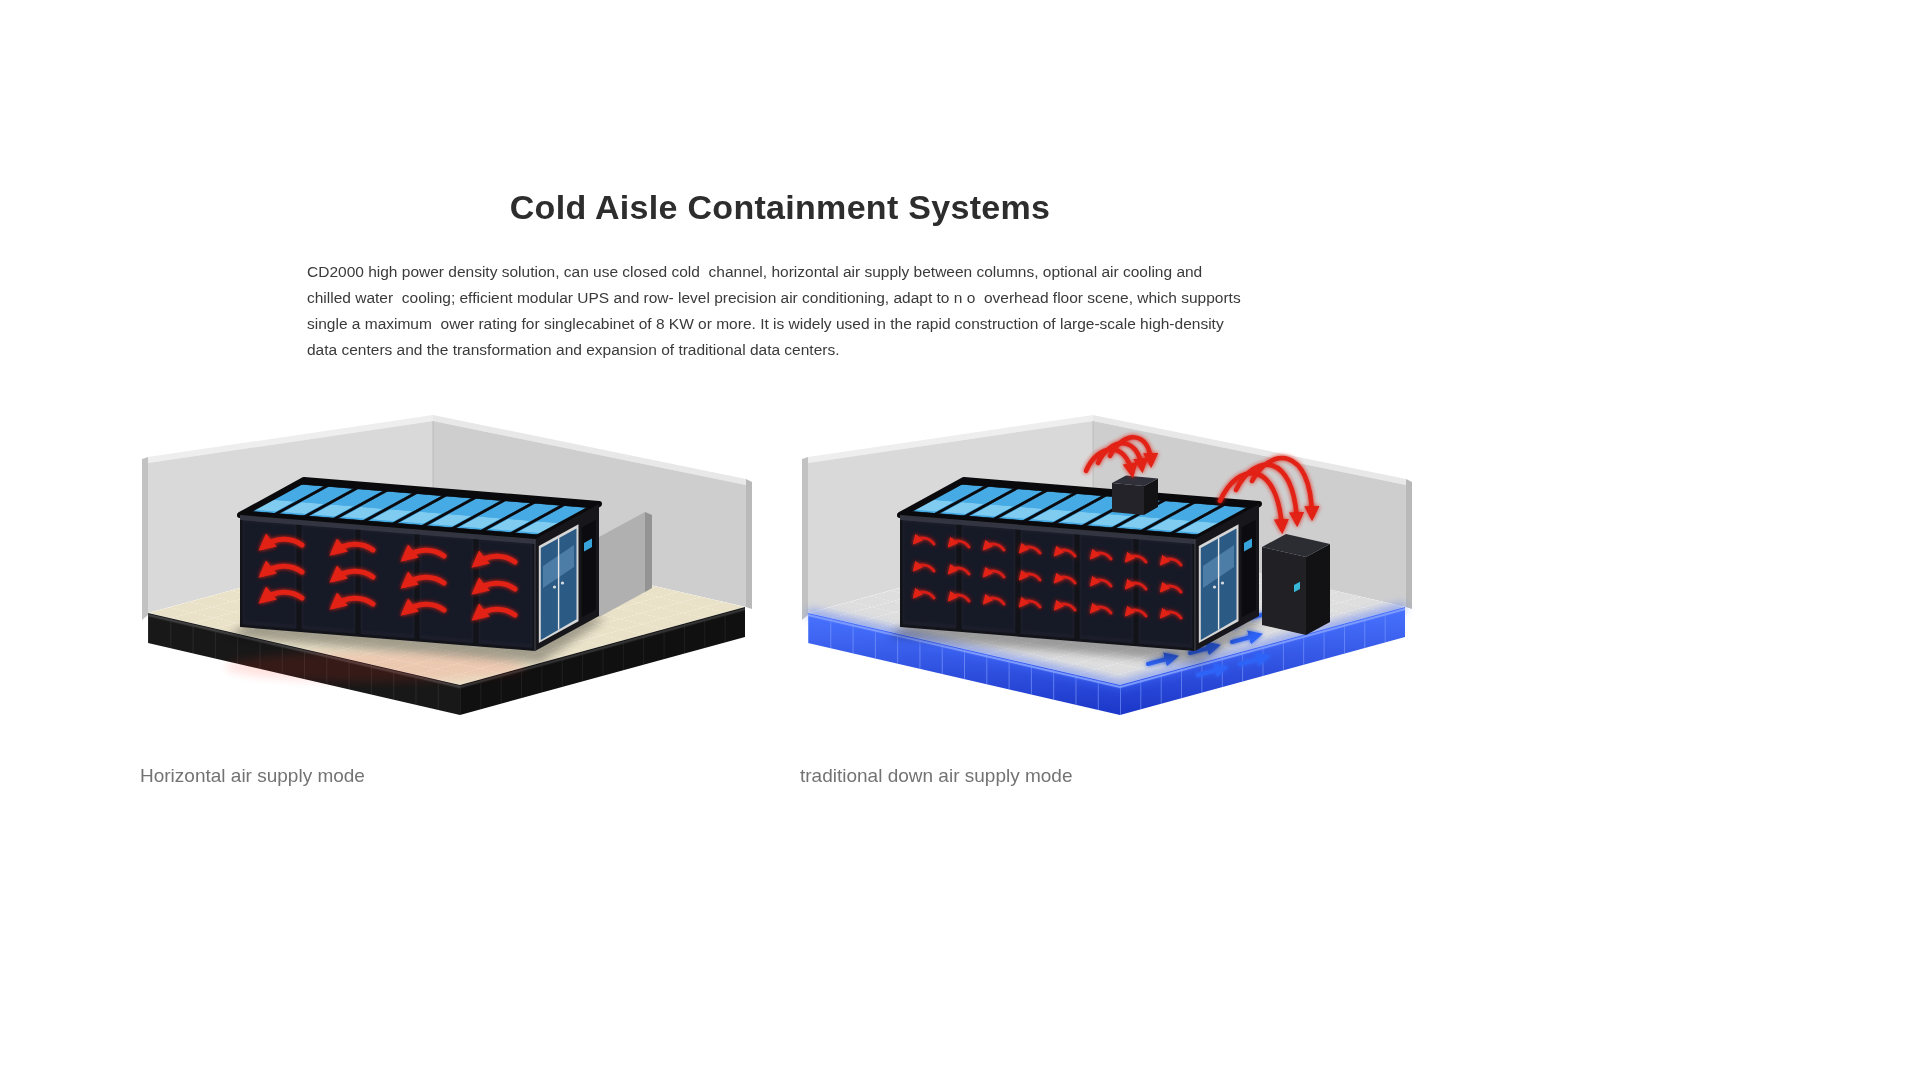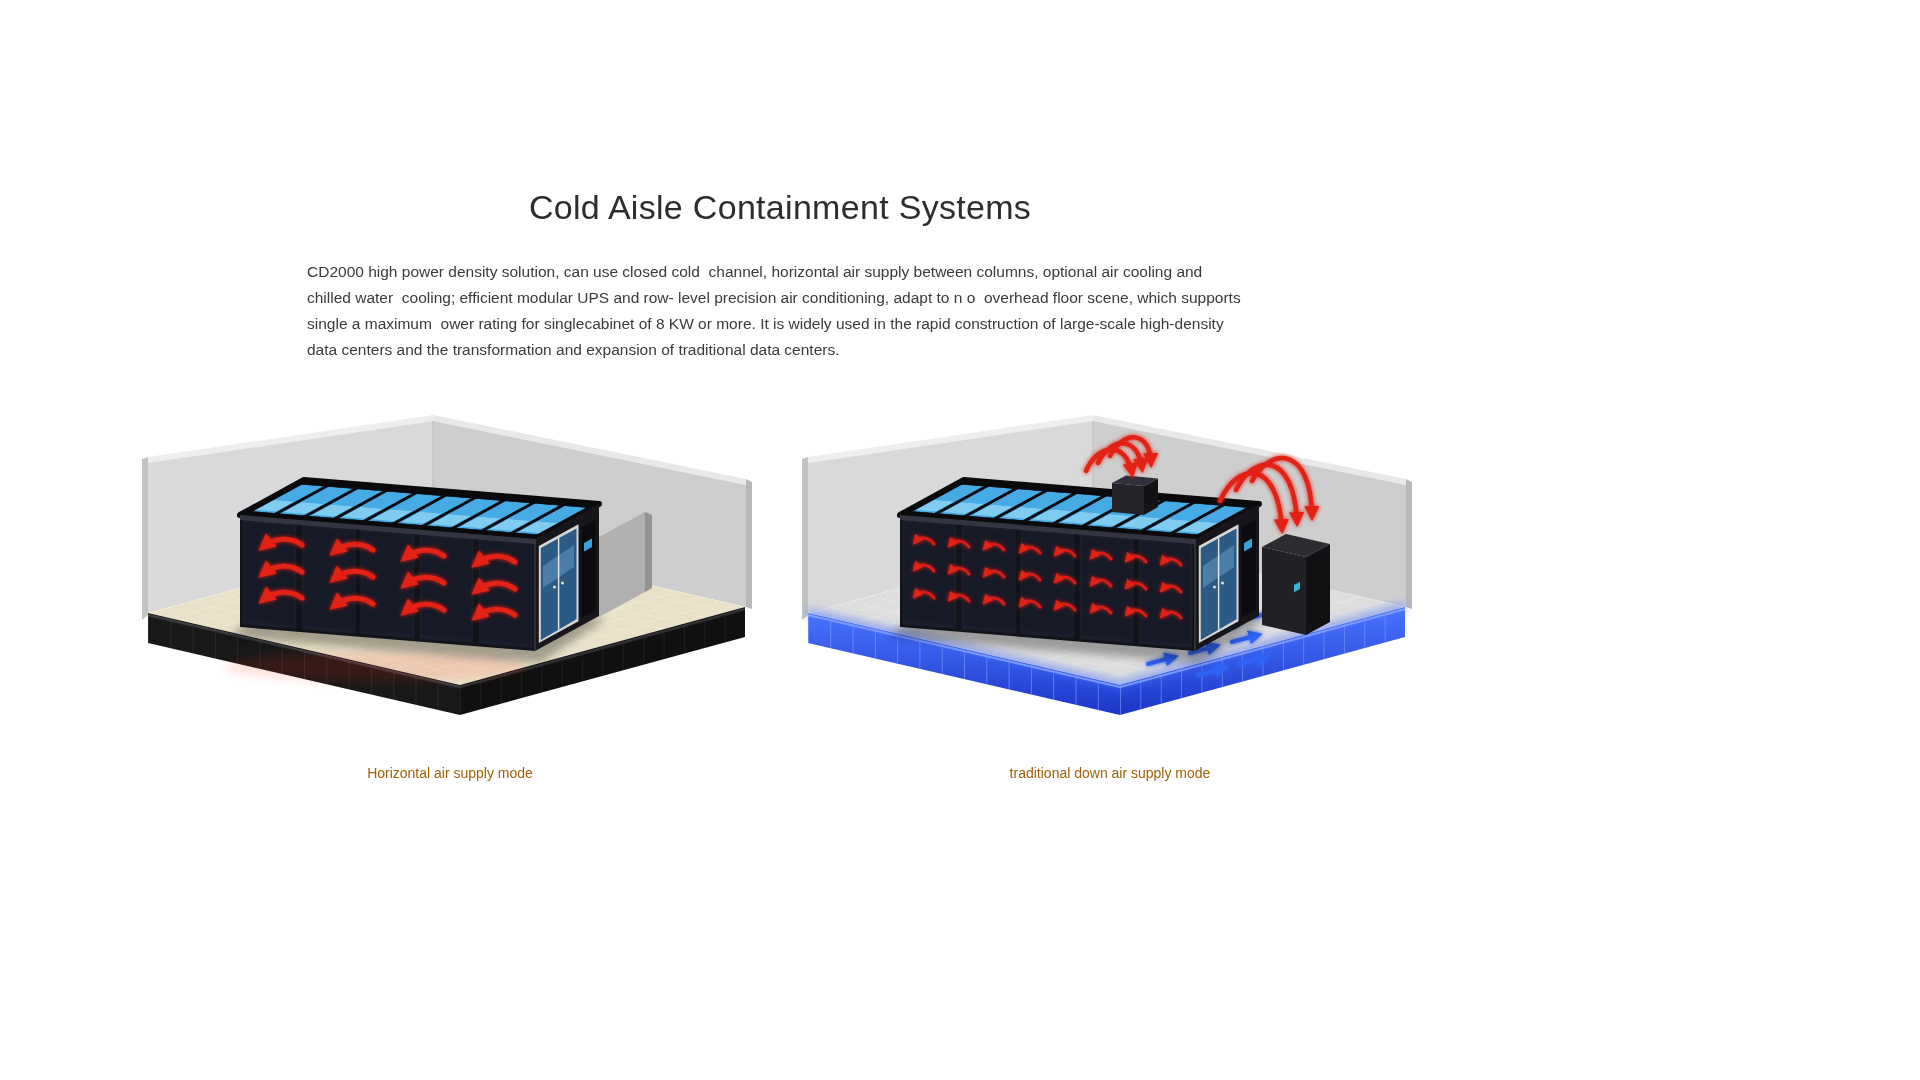--- a/index.html
+++ b/index.html
@@ -4,33 +4,33 @@
 <style>
   html,body { margin:0; padding:0; background:#ffffff; }
   body {
     width:1920px; height:1080px; overflow:hidden;
     font-family:"Liberation Sans", sans-serif;
     -webkit-font-smoothing:antialiased;
   }
   .content { width:1560px; padding-top:188px; }
   .page-title {
     margin:0; text-align:center;
-    font-size:34px; font-weight:400; color:#2d2d2d; letter-spacing:0.3px;
+    font-size:34px; font-weight:700; color:#2d2d2d; letter-spacing:0.3px;
   }
   .page-desc {
     width:946px; margin:32px auto 16px;
     font-size:15.5px; line-height:26px; color:#3a3a3a;
     white-space:pre-wrap; text-align:left;
   }
   .figures { display:flex; justify-content:center; gap:40px; margin-top:48px; }
   figure { margin:0; width:620px; }
   .scene { display:block; width:620px; height:336px; }
   figcaption {
-    text-align:center; margin-top:18px;
-    font-size:14px; color:#a16207;
+    margin-top:18px;
+    font-size:19px; color:#737373;
   }
 </style>
 </head>
 <body>
 
 <div class="content">
 
   <h1 class="page-title">Cold Aisle Containment Systems</h1>
 
   <p class="page-desc">CD2000 high power density solution, can use closed cold  channel, horizontal air supply between columns, optional air cooling and  chilled water  cooling; efficient modular UPS and row- level precision air conditioning, adapt to n o  overhead floor scene, which supports  single a maximum  ower rating for singlecabinet of 8 KW or more. It is widely used in the rapid construction of large-scale high-density data centers and the transformation and expansion of traditional data centers.</p>

